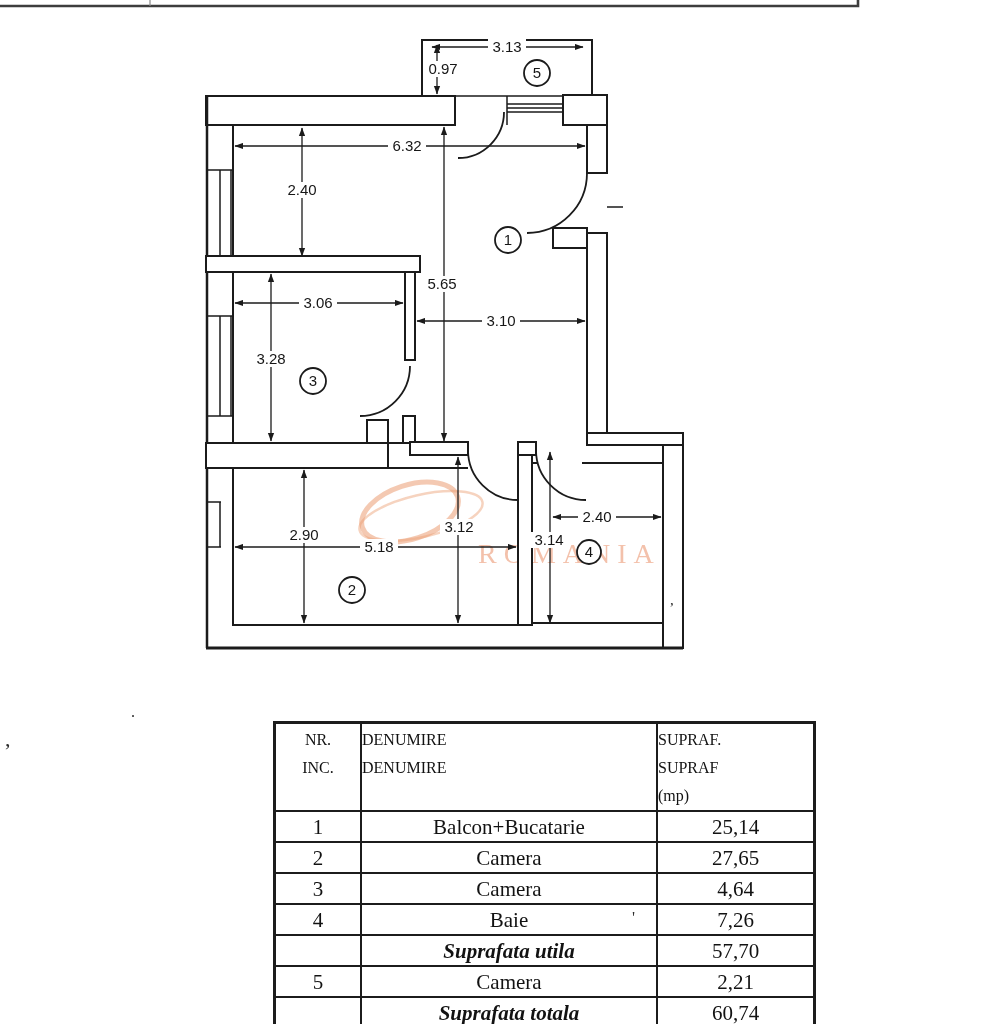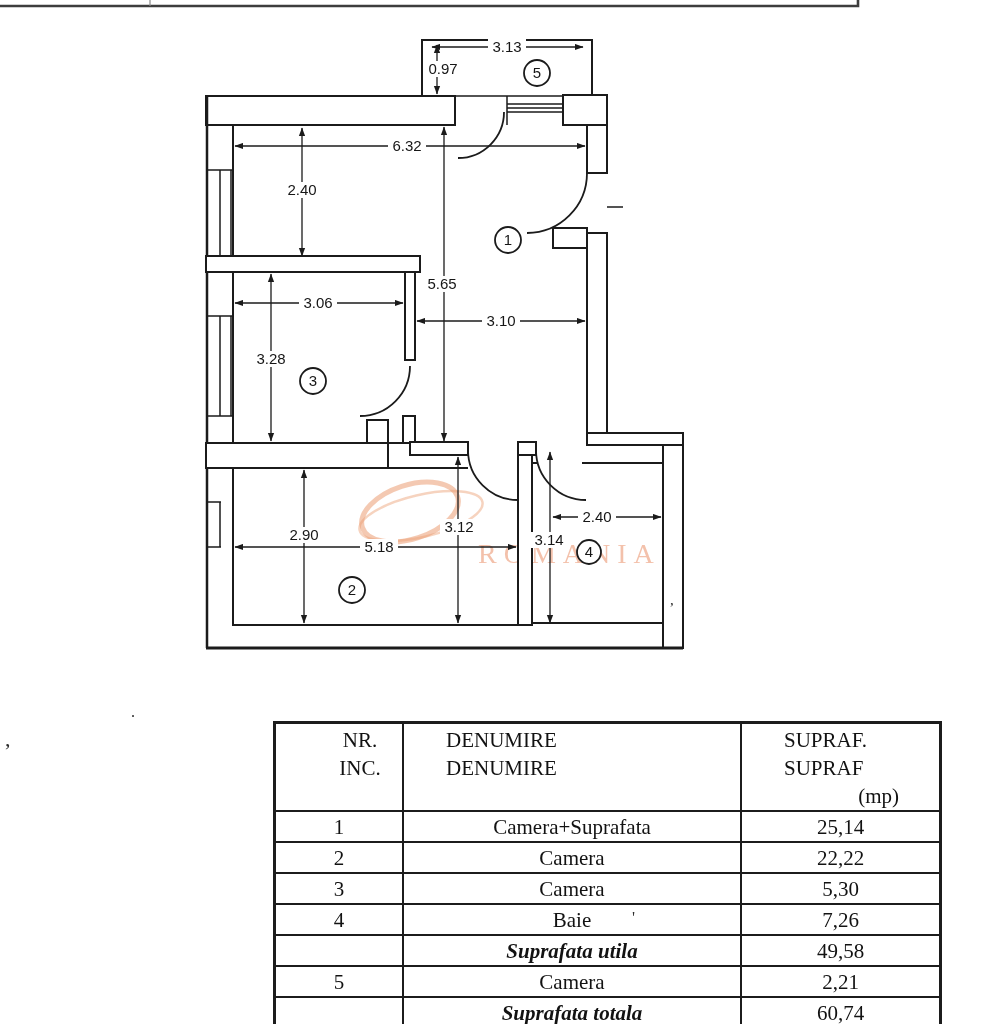--- a/index.html
+++ b/index.html
@@ -14,29 +14,29 @@
   .wm-text { font-family:"Liberation Serif", serif; font-size:28px; letter-spacing:7px; fill:#e8855a; opacity:.5; }
 
   
   .doc-table {
     position:absolute; left:273px; top:721px; width:533px;
     border-collapse:collapse; table-layout:fixed;
     font-family:"Liberation Serif", serif; color:#121212;
     border:3px solid #1c1c1c;
   }
   .doc-table td { border:2px solid #1c1c1c; padding:0; overflow:hidden; }
-  .doc-table .hrow td { height:83px; vertical-align:top; font-size:21px; line-height:28px; padding-top:2px;padding-left:42px; }
+  .doc-table .hrow td { height:83px; vertical-align:top; font-size:16px; line-height:28px; padding-top:2px; }
   .doc-table .drow td { height:29px; font-size:21px; line-height:28px; vertical-align:middle; }
   .c1 { width:84px;  text-align:center; padding-right:14px; }
   .c2 { width:294px; text-align:center; padding-right:36px; }
   .c3 { width:155px; text-align:center; padding-right:48px;margin-left:28px; }
   .h1 { text-align:center; padding-right:20px; }
   .h2 { text-align:left; padding-left:46px; }
   .h3 { text-align:left; padding-left:11px; }
-  .h3 .mp { text-align:right; padding-right:40px; }
+  .h3 .mp { text-align:left; padding-right:40px; }
   .b { font-weight:bold;font-style:italic; }
   .speck { position:absolute; color:#2c2c2c; font-family:"Liberation Serif",serif; }
 </style>
 </head>
 <body>
 
 <div class="page">
 
   <svg width="986" height="1024" viewBox="0 0 986 1024" style="position:absolute;left:0;top:0;">
     <defs>
@@ -188,42 +188,42 @@
           <div>DENUMIRE</div>
         </td>
         <td class="c3 h3">
           <div>SUPRAF.</div>
           <div>SUPRAF</div>
           <div class="mp">(mp)</div>
         </td>
       </tr>
       <tr class="drow">
         <td class="c1">1</td>
-        <td class="c2">Camera+Suprafata</td>
+        <td class="c2">Balcon+Bucatarie</td>
         <td class="c3">25,14</td>
       </tr>
       <tr class="drow">
         <td class="c1">2</td>
         <td class="c2">Camera</td>
-        <td class="c3">22,22</td>
+        <td class="c3">27,65</td>
       </tr>
       <tr class="drow">
         <td class="c1">3</td>
         <td class="c2">Camera</td>
-        <td class="c3">5,30</td>
+        <td class="c3">4,64</td>
       </tr>
       <tr class="drow">
         <td class="c1">4</td>
         <td class="c2">Baie</td>
         <td class="c3">7,26</td>
       </tr>
       <tr class="drow">
         <td class="c1"></td>
         <td class="c2 b">Suprafata utila</td>
-        <td class="c3">49,58</td>
+        <td class="c3">57,70</td>
       </tr>
       <tr class="drow">
         <td class="c1">5</td>
         <td class="c2">Camera</td>
         <td class="c3">2,21</td>
       </tr>
       <tr class="drow">
         <td class="c1"></td>
         <td class="c2 b">Suprafata totala</td>
         <td class="c3">60,74</td>

